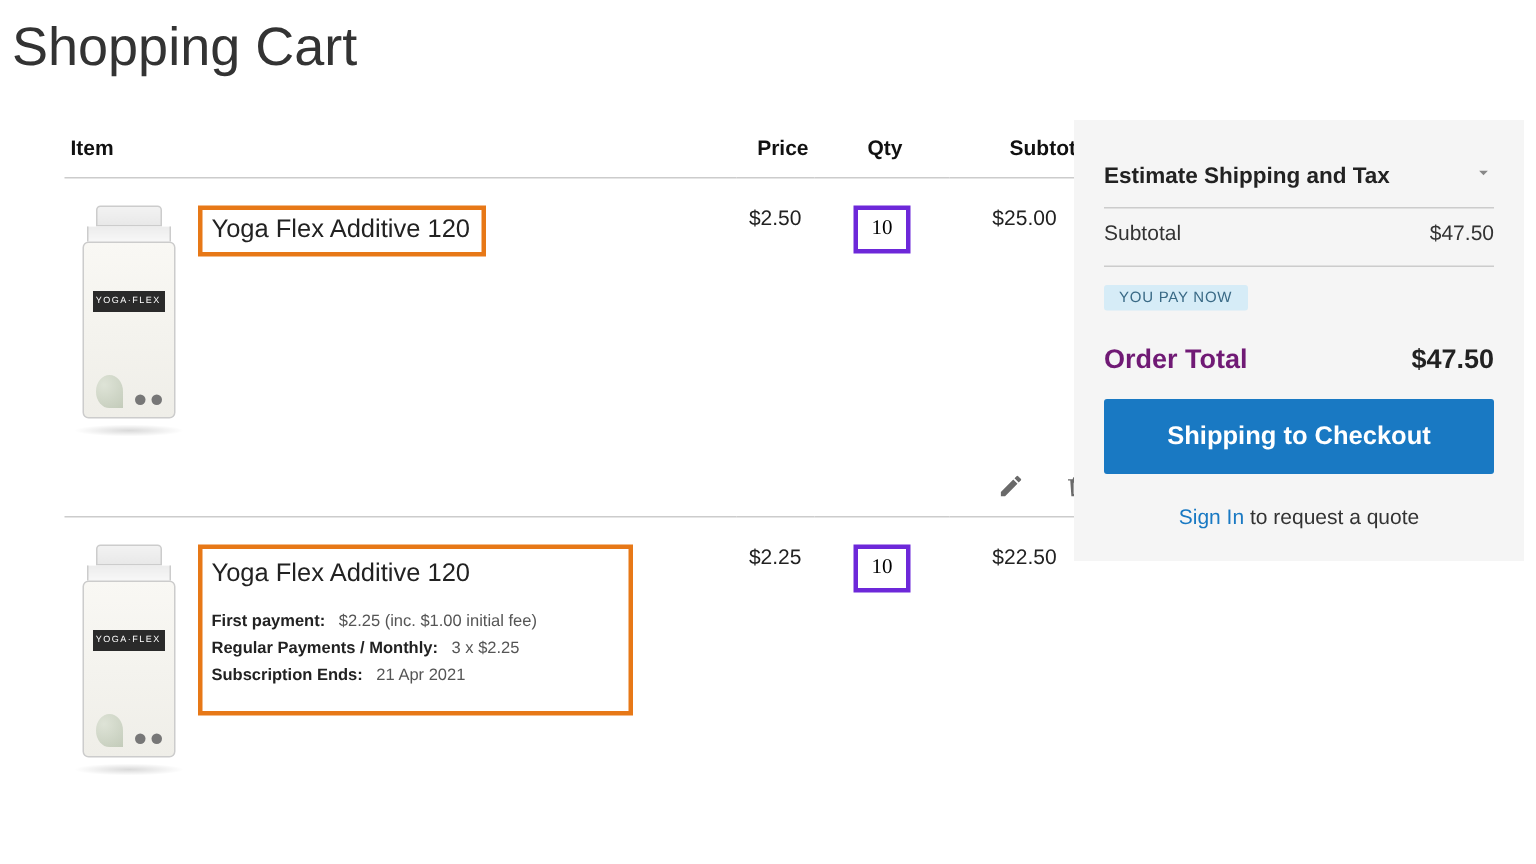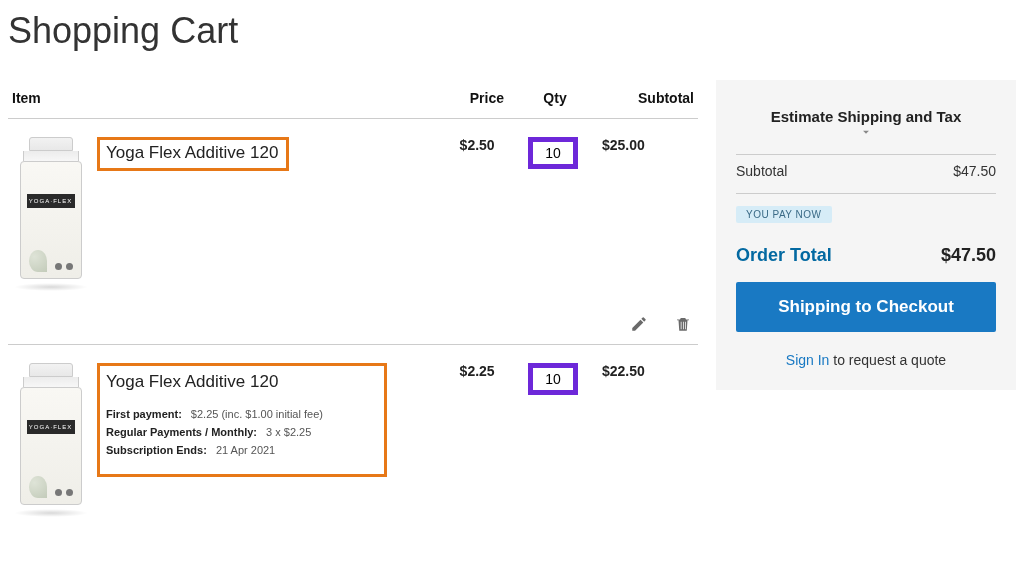--- a/index.html
+++ b/index.html
@@ -17,46 +17,46 @@
     font-weight: 300;
     color: #333;
     margin: 10px 0 28px 0;
   }
   .layout {
     display: flex;
     gap: 18px;
     align-items: flex-start;
   }
   .cart-area { flex: 1; }
-  .cart-table { width: 100%; border-collapse: collapse; }
+  .cart-table { width: 100%; border-collapse: collapse; margin-left: 35px; }
   .cart-table thead th {
     text-align: left;
     font-size: 14px;
     font-weight: 700;
     color: #111;
     padding: 10px 4px 12px 4px;
     border-bottom: 1px solid #ccc;
   }
   .cart-table thead th.col-price,
   .cart-table thead th.col-qty,
   .cart-table thead th.col-sub { text-align: right; }
   .cart-table thead th.col-qty { text-align: center; padding-right: 0; }
   .cart-table tbody td {
     vertical-align: top;
     padding: 18px 4px 8px 4px;
     font-size: 14px;
   }
-  .col-price, .col-sub { text-align: left; font-weight: 700; font-size: 16px; color: #222; white-space: nowrap; }
+  .col-price, .col-sub { text-align: center; font-weight: 400; font-size: 16px; color: #222; white-space: nowrap; }
   .col-qty { text-align: center; }
   .qty-input {
-    width: 50px; height: 32px;
-    border: 5px solid #6d28d9;
+    width: 38px; height: 32px;
+    border: 3px solid #6d28d9;
     text-align: center;
     font-size: 14px;
-    font-family: Liberation Sans, sans-serif;
+    font-family: Liberation Serif, serif;
   }
   .prod-img {
     width: 85px;
     padding-right: 10px;
   }
   .bottle {
     width: 70px; height: 150px;
     position: relative;
     margin: 0 auto;
   }
@@ -153,21 +153,21 @@
     font-size: 24px; font-weight: 300; color: #333;
     border-bottom: 1px solid #ccc;
     padding-bottom: 10px;
     margin-bottom: 0;
   }
   .est-row {
     display: flex; justify-content: space-between; align-items: center;
     padding: 12px 0;
     border-bottom: 1px solid #ccc;
     cursor: pointer;
-    font-size: 15px; font-weight: 600; color: #222; flex-direction: column;
+    font-size: 15px; font-weight: 600; color: #222;
   }
   .est-row .chev { color: #888; }
   .sum-line {
     display: flex; justify-content: space-between;
     padding: 8px 0;
     font-size: 14px; color: #333;
   }
   .sum-sep { border-bottom: 1px solid #ccc; margin: 6px 0 10px 0; }
   .pay-now-badge {
     display: inline-block;
@@ -176,21 +176,21 @@
     font-size: 10px;
     letter-spacing: .5px;
     padding: 3px 10px;
     border-radius: 2px;
     margin-bottom: 20px;
   }
   .order-total {
     display: flex; justify-content: space-between; align-items: baseline;
     margin: 2px 0 16px 0;
   }
-  .order-total .lbl { font-size: 18px; font-weight: 700; color: #0369a1; }
+  .order-total .lbl { font-size: 18px; font-weight: 700; color: #701a75; }
   .order-total .val { font-size: 18px; font-weight: 700; color: #222; }
   .checkout-btn {
     width: 100%;
     background: #1979c3;
     color: #fff;
     border: none;
     font-size: 17px;
     font-weight: 600;
     padding: 15px 0;
     cursor: pointer;

